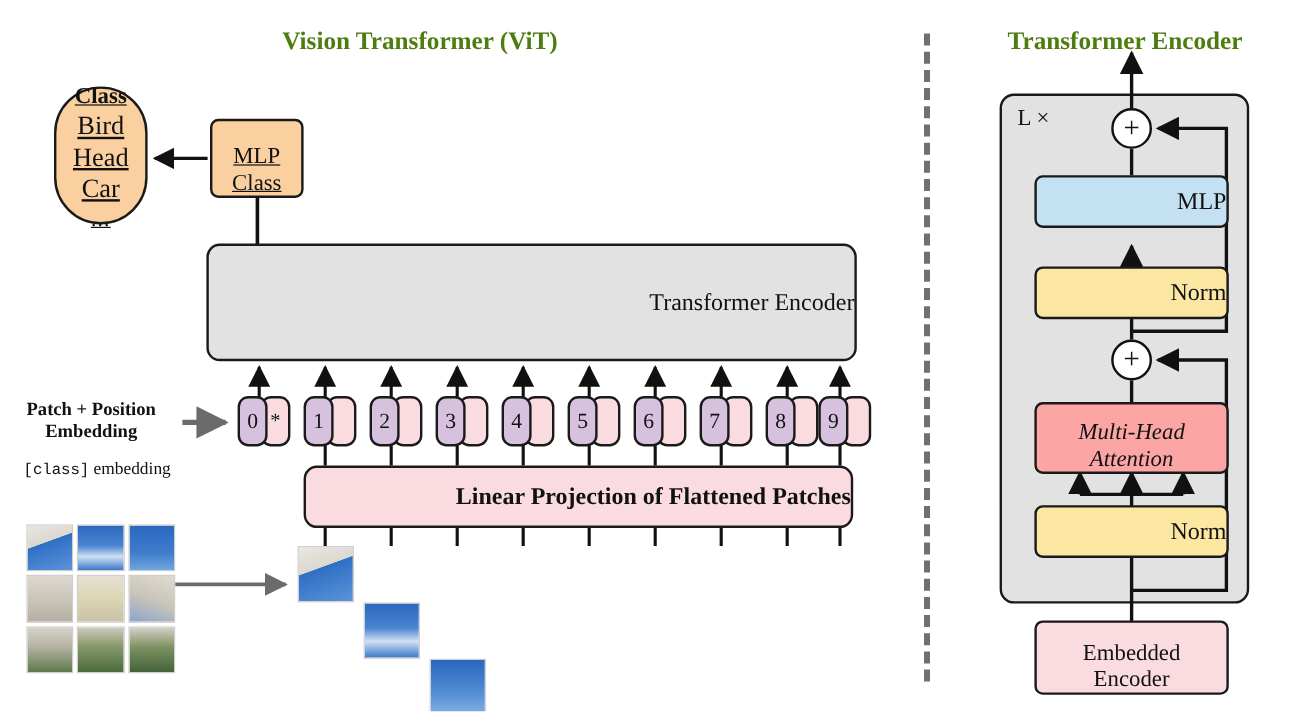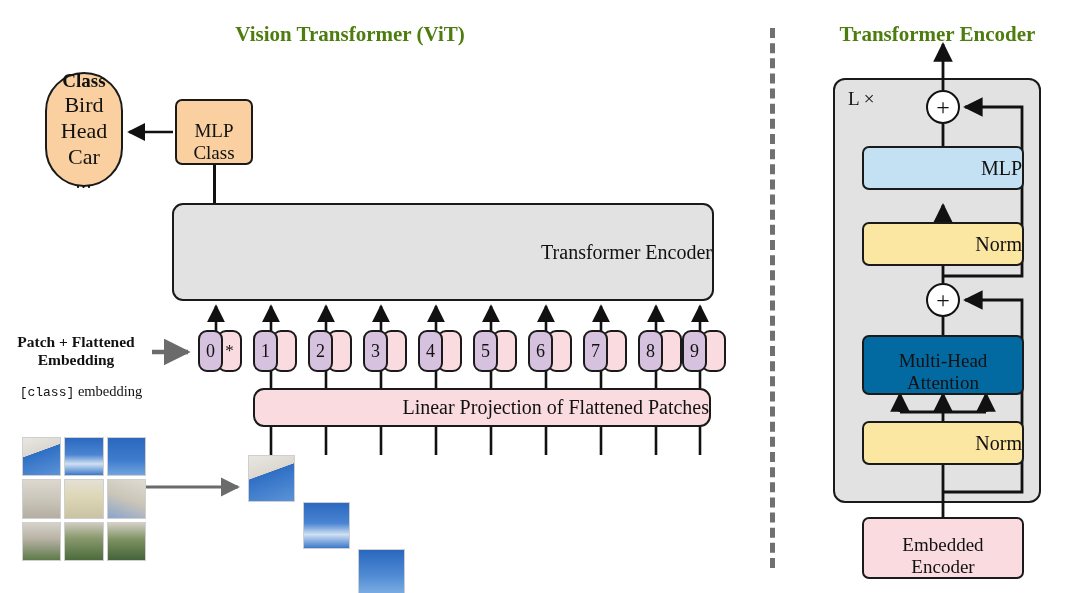--- a/index.html
+++ b/index.html
@@ -30,26 +30,26 @@
   .box {
     box-sizing: border-box;
     border: 2.2px solid #1a1a1a;
     display: flex;
     align-items: center;
     justify-content: flex-end;
     text-align: center;
     color: #111111;
     line-height: 1.12;
   }
-  .box-orange { background: #fad0a0; }
+  .box-orange { background: #fad0a0; text-decoration: underline; }
   .box-pink   { background: #fadce0; }
   .box-gray   { background: #e2e2e2; }
   .box-blue   { background: #c3e1f3; }
   .box-yellow { background: #fbe6a2; }
-  .box-green  { background: #0369a1; }
+  .box-green  { background: #fca5a5; font-style: italic; }
 
   .r6  { border-radius: 7px; }
   .r10 { border-radius: 11px; }
 
   
   .class-pill {
     border-radius: 44px;
     flex-direction: column;
     justify-content: center;
     padding-top: 2px;
@@ -270,29 +270,29 @@
   <div class="abs tok-num" style="left:583px; top:330px; width:25px; height:42px;">7</div>
   <div class="abs tok-pad" style="left:602px; top:330px; width:25px; height:42px;"></div>
 
   <div class="abs tok-num" style="left:638px; top:330px; width:25px; height:42px;">8</div>
   <div class="abs tok-pad" style="left:657px; top:330px; width:25px; height:42px;"></div>
 
   <div class="abs tok-num" style="left:682px; top:330px; width:25px; height:42px;">9</div>
   <div class="abs tok-pad" style="left:701px; top:330px; width:25px; height:42px;"></div>
 
   <div class="abs side-label" style="left:6px; top:333px; width:140px;">
-    <div>Patch + Flattened</div>
+    <div>Patch + Position</div>
     <div>Embedding</div>
   </div>
 
   <div class="abs footnote" style="left:6px; top:382px; width:150px;">
     <div><span class="mono">[class]</span><span> embedding</span></div>
   </div>
 
-  <div class="abs box box-pink r10" style="left:253px; top:388px; width:458px; height:39px;">
+  <div class="abs box box-pink r10" style="left:253px; top:388px; width:458px; height:52px;font-weight:bold;">
     <span class="linproj-label">Linear Projection of Flattened Patches</span>
   </div>
 
   <div class="abs" style="left:22px; top:437px; width:124px; height:124px; display:grid; grid-template-columns:repeat(3,1fr); grid-template-rows:repeat(3,1fr); gap:3px;">
     <div class="patch bld" style="background:linear-gradient(160deg,#e9e7e2 0%,#dcd8d0 38%,#2f6fc4 39%,#5b93d8 100%);"></div>
     <div class="patch sky" style="background:linear-gradient(180deg,#2b68bf 0%,#4a84d2 45%,#cfe0f2 70%,#3b78cb 100%);"></div>
     <div class="patch sky2"></div>
     <div class="patch bld2" style="background:linear-gradient(180deg,#dcd8cf 0%,#c9c4b8 55%,#b5aea2 100%);"></div>
     <div class="patch bld" style="background:linear-gradient(180deg,#e4e0d4 0%,#ddd6b4 48%,#c9c2a4 100%);"></div>
     <div class="patch bld2" style="background:linear-gradient(200deg,#dfdbd2 0%,#cac5b8 50%,#8aa4cc 100%);"></div>

